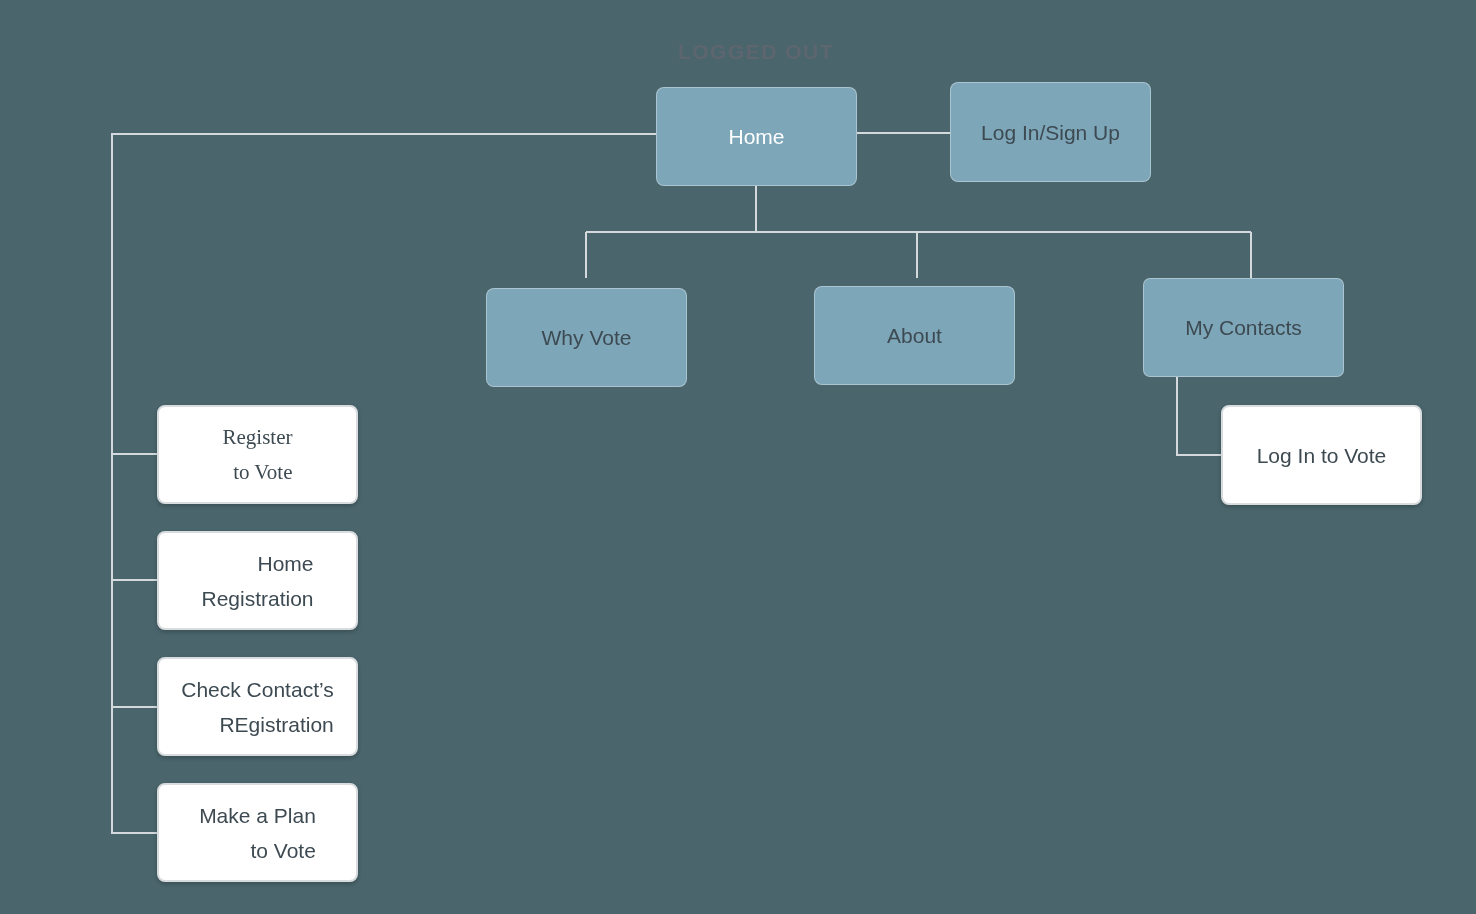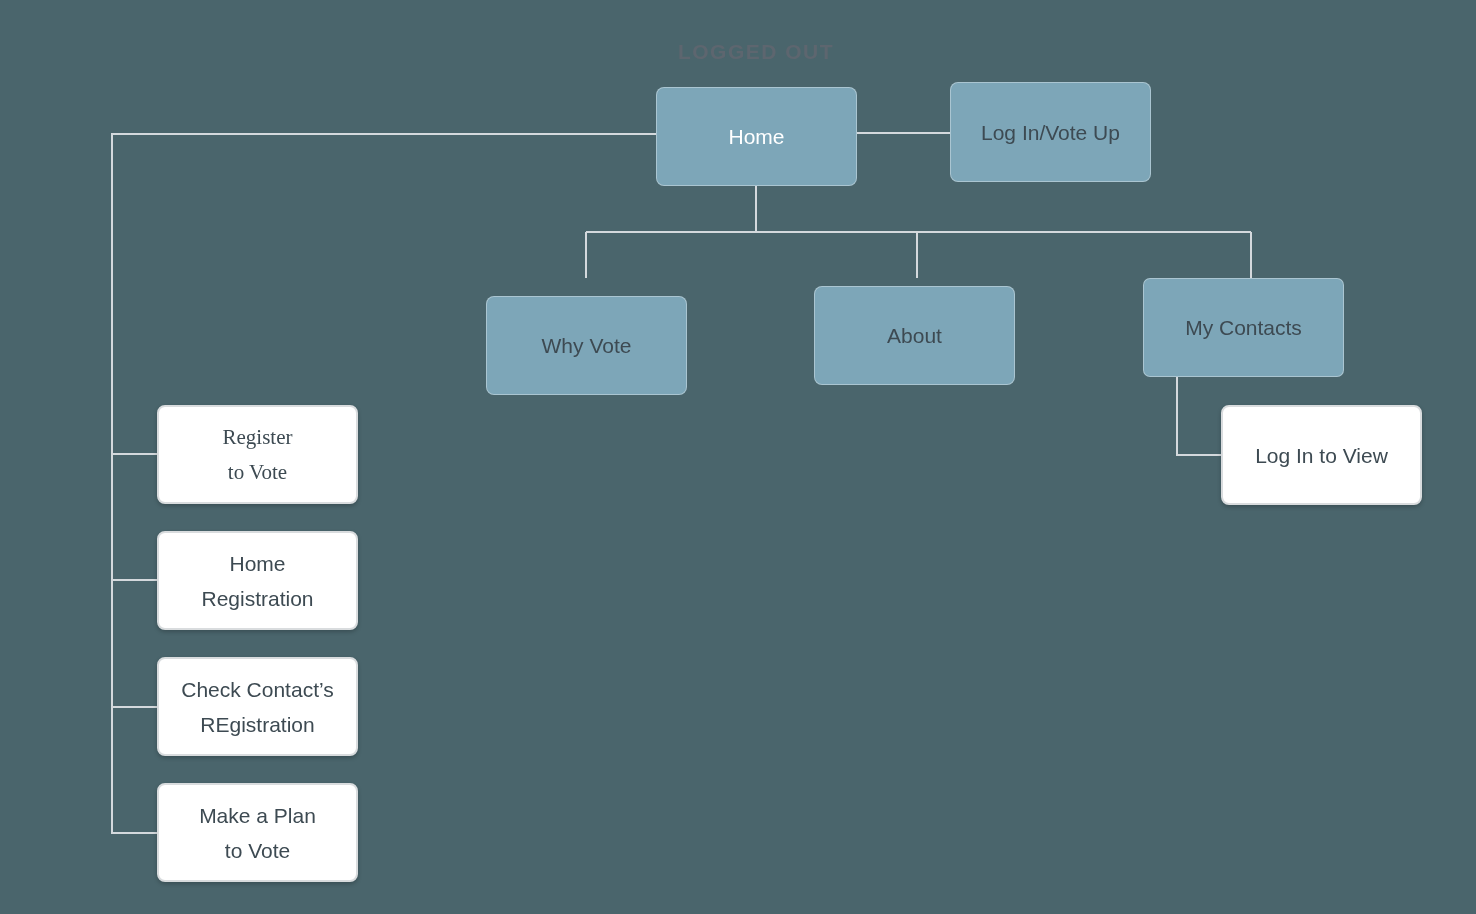--- a/index.html
+++ b/index.html
@@ -37,41 +37,41 @@
     pointer-events: none;
   }
   .node {
     position: absolute;
     width: 201px;
     height: 99px;
     border-radius: 8px;
     display: flex;
     align-items: center;
     justify-content: center;
-    text-align: center;
+    text-align: right;
     font-size: 21px;
     color: #3d4a52;
     box-sizing: border-box;
   }
   .node .label {
     white-space: pre-line;
     line-height: 35px;
   }
   .node-primary {
     background: #7da6b8;
     border: 1px solid rgba(255, 255, 255, 0.35);
   }
   .node-secondary {
     background: #ffffff;
     border: 2px solid #d9dcde;
     box-shadow: 0 2px 4px rgba(0, 0, 0, 0.22);
   }
   .home-node { left: 656px; top: 87px; color: #ffffff; }
   .login-signup-node { left: 950px; top: 82px; height: 100px; }
-  .why-vote-node { left: 486px; top: 296px; }
+  .why-vote-node { left: 486px; top: 288px; }
   .about-node { left: 814px; top: 286px; }
   .my-contacts-node { left: 1143px; top: 278px; border-radius: 7px; }
   .log-in-to-view-node { left: 1221px; top: 405px; height: 100px; }
   .register-node { left: 157px; top: 405px; font-family: Liberation Serif, serif; }
   .check-registration-node { left: 157px; top: 531px; }
   .check-contacts-node { left: 157px; top: 657px; }
   .make-plan-node { left: 157px; top: 783px; }
 </style>
 </head>
 <body>
@@ -98,37 +98,37 @@
 
       <path d="M1177 377 V455 H1223"></path>
     </g>
   </svg>
 
   <div class="node node-primary home-node">
     <span class="label">Home</span>
   </div>
 
   <div class="node node-primary login-signup-node">
-    <span class="label">Log In/Vote Up</span>
+    <span class="label">Log In/Sign Up</span>
   </div>
 
   <div class="node node-primary why-vote-node">
     <span class="label">Why Vote</span>
   </div>
 
   <div class="node node-primary about-node">
     <span class="label">About</span>
   </div>
 
   <div class="node node-primary my-contacts-node">
     <span class="label">My Contacts</span>
   </div>
 
   <div class="node node-secondary log-in-to-view-node">
-    <span class="label">Log In to View</span>
+    <span class="label">Log In to Vote</span>
   </div>
 
   <div class="node node-secondary register-node">
     <span class="label">Register
 to Vote</span>
   </div>
 
   <div class="node node-secondary check-registration-node">
     <span class="label">Home
 Registration</span>

